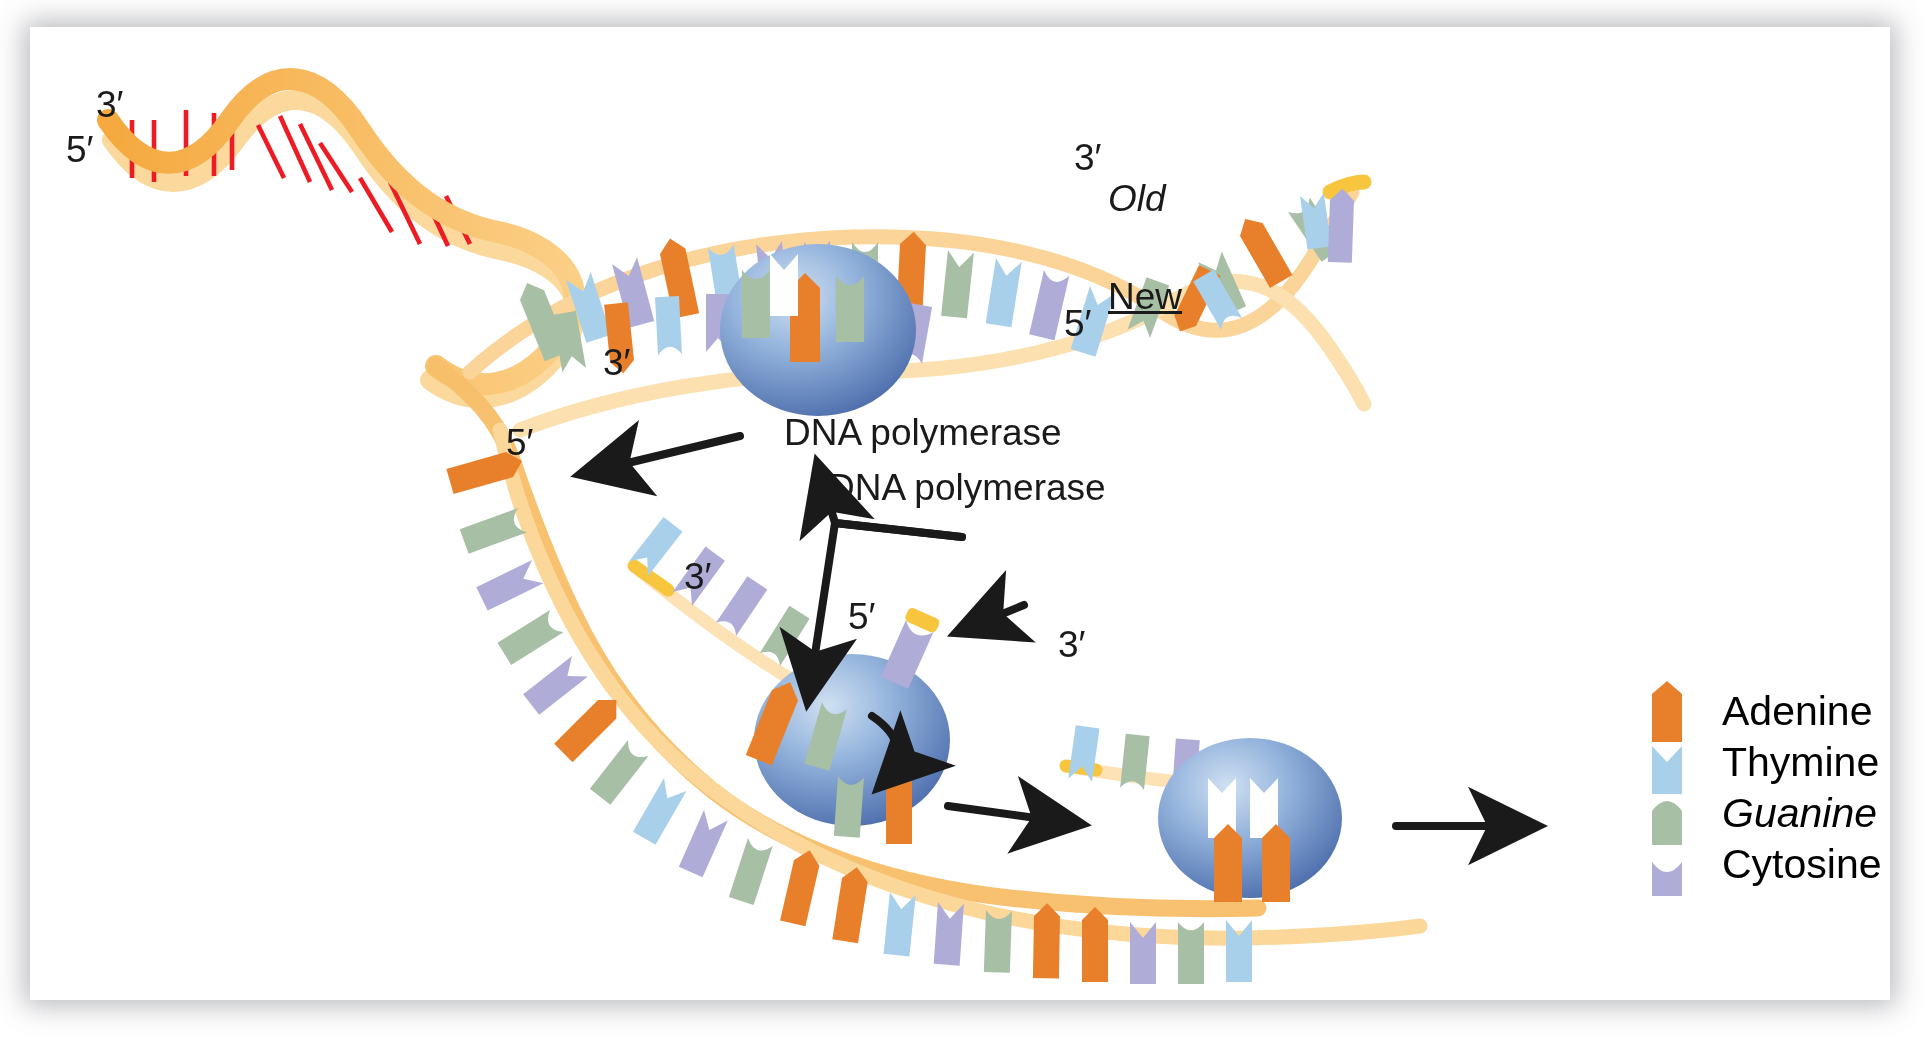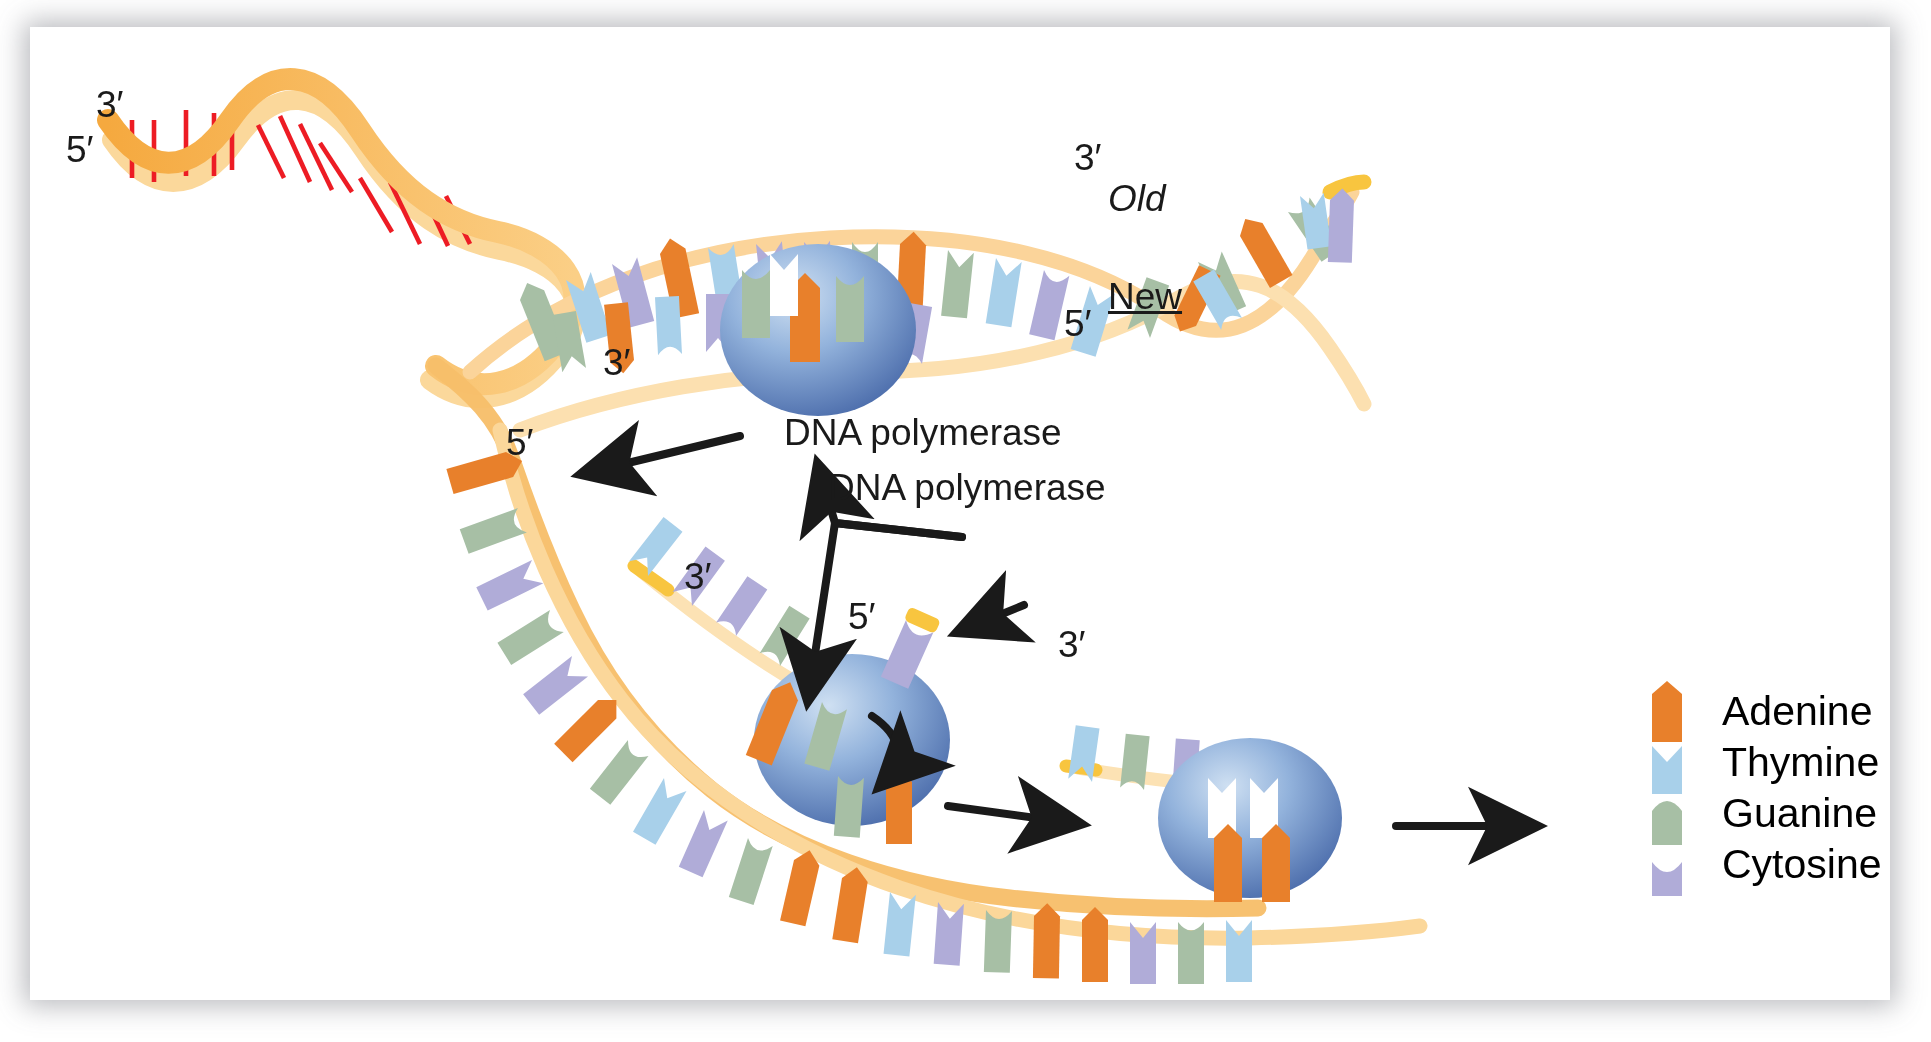--- a/index.html
+++ b/index.html
@@ -359,16 +359,16 @@
   <div>
     <svg style="position:absolute;left:1648px;top:680px;width:46px;height:250px;" viewBox="0 0 46 250">
       <path d="M4,14 L4,62 L34,62 L34,14 L19,1 Z" fill="#E8802B"></path>
       <path d="M4,66 L4,114 L34,114 L34,66 L19,82 Z" fill="#A8D0EA"></path>
       <path d="M4,131 L4,165 L34,165 L34,131 Q19,111 4,131 Z" fill="#A7BFA5"></path>
       <path d="M4,182 L4,216 L34,216 L34,182 Q19,202 4,182 Z" fill="#B0ACD8"></path>
     </svg>
 
     <div class="lg-row legend-txt" style="top:688px;">Adenine</div>
     <div class="lg-row legend-txt" style="top:739px;">Thymine</div>
-    <div class="lg-row legend-txt" style="top:790px;">Guanine</div>
+    <div class="lg-row legend-txt" style="top:790px;font-style:italic;">Guanine</div>
     <div class="lg-row legend-txt" style="top:841px;">Cytosine</div>
   </div>
 </div>
 
 </body></html>

